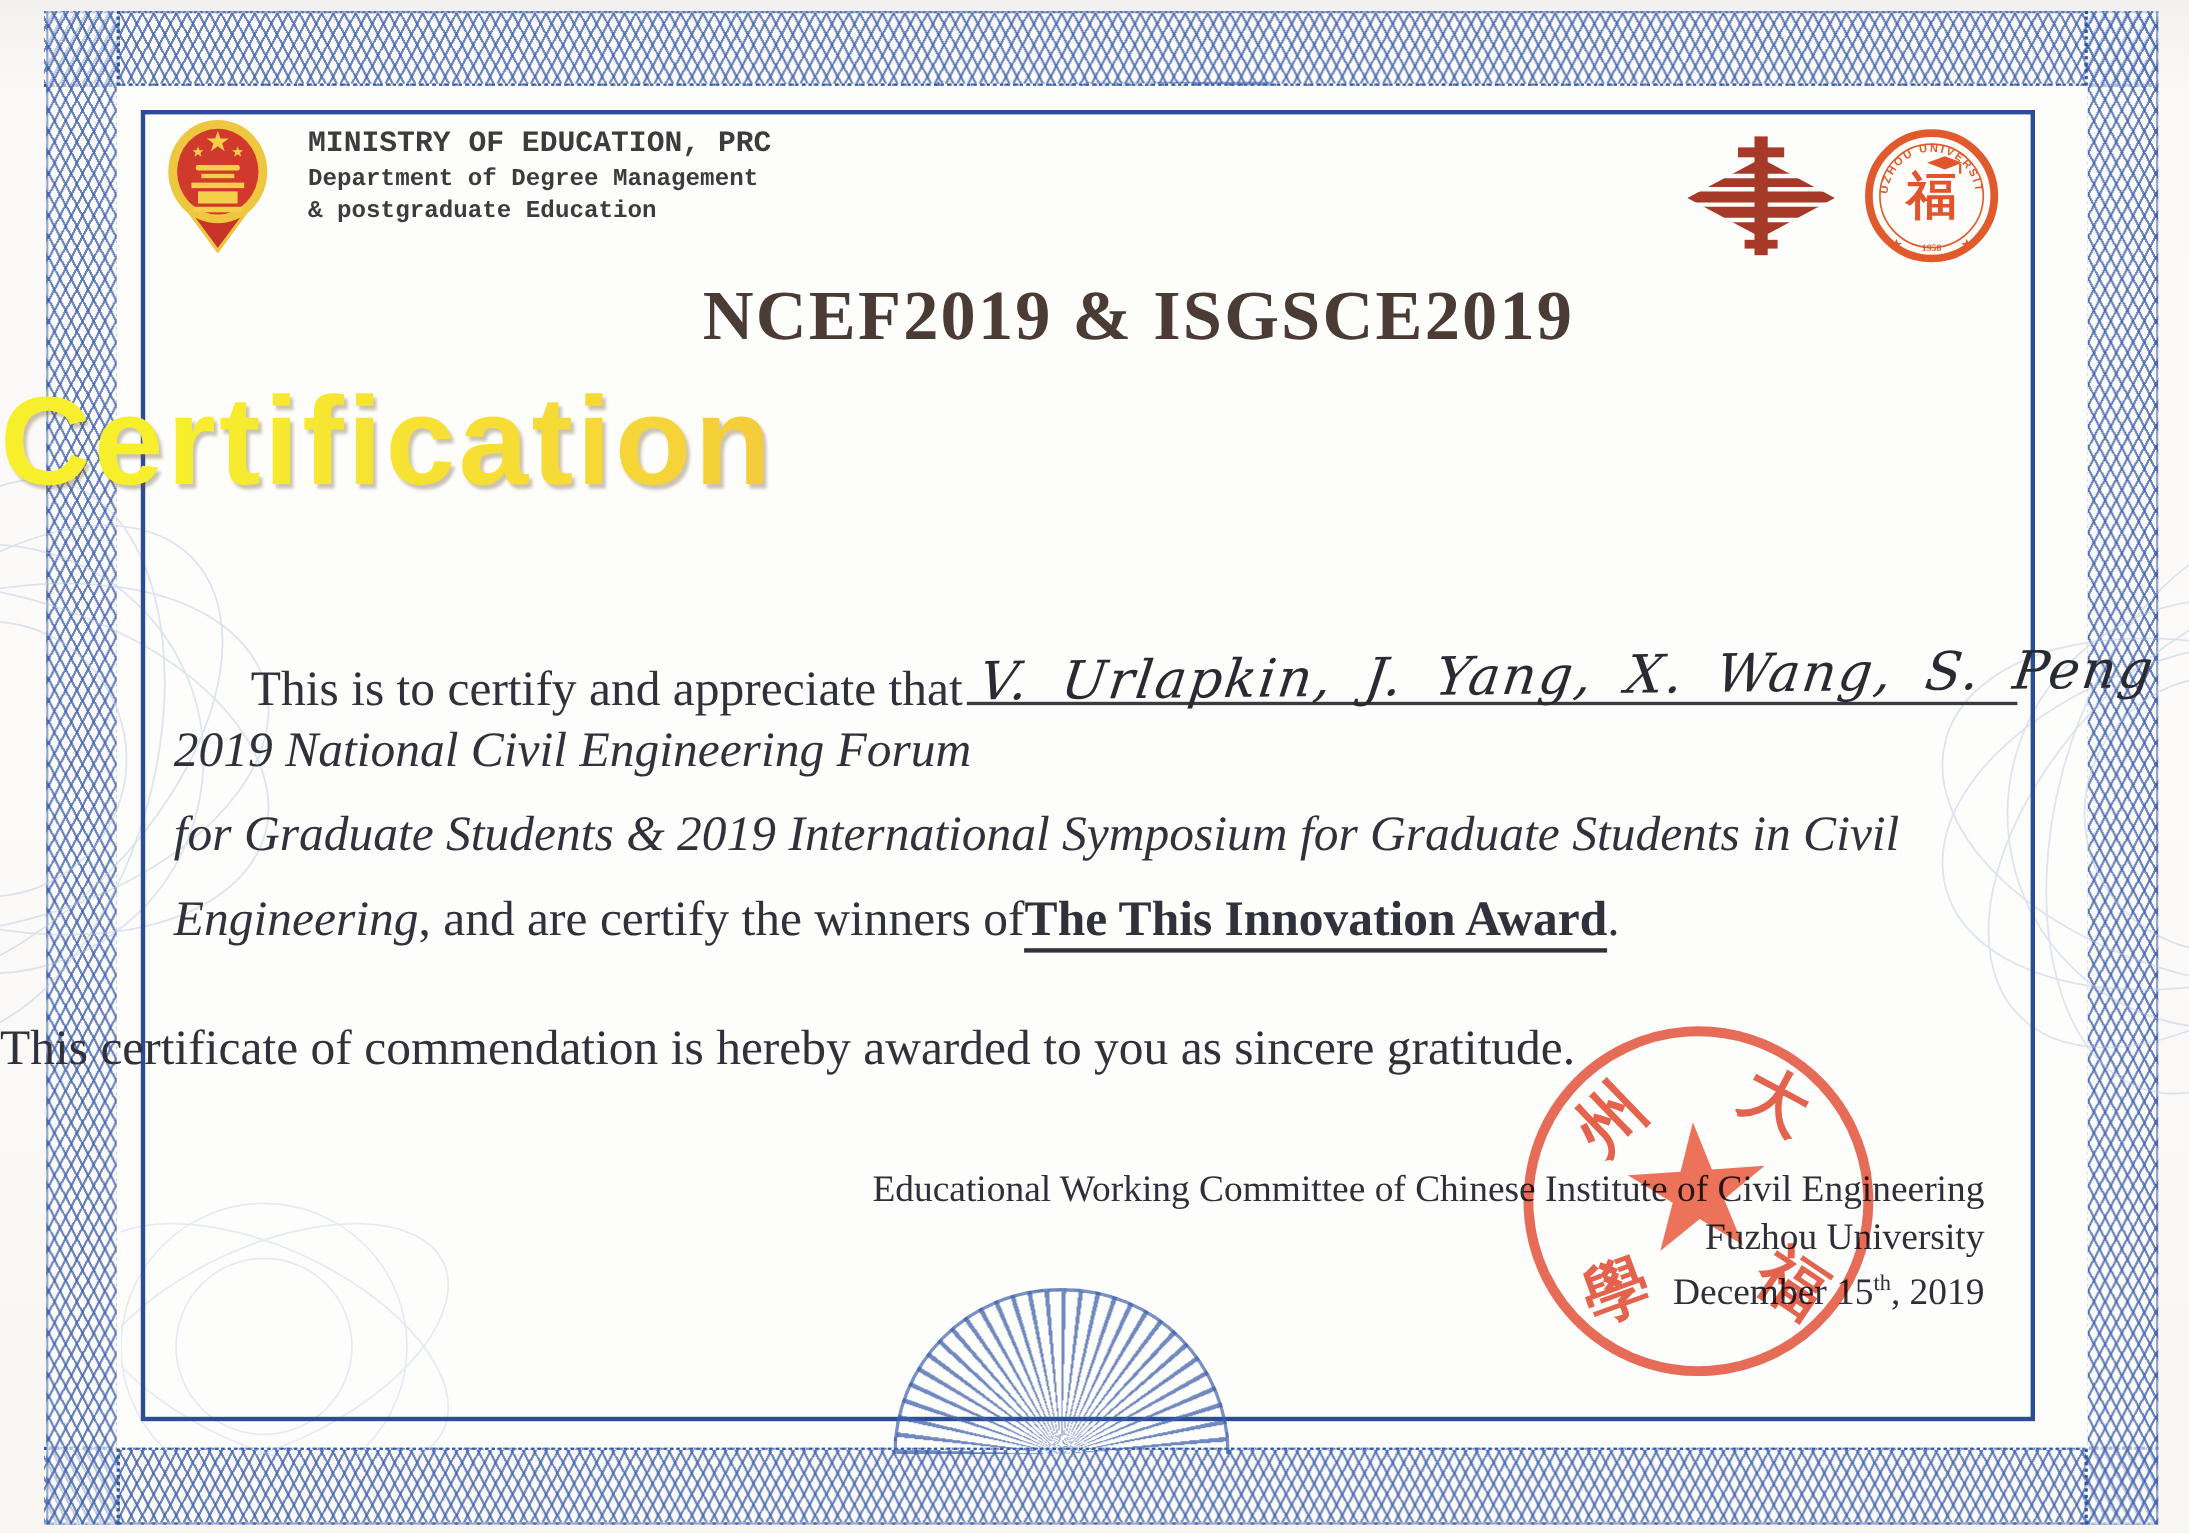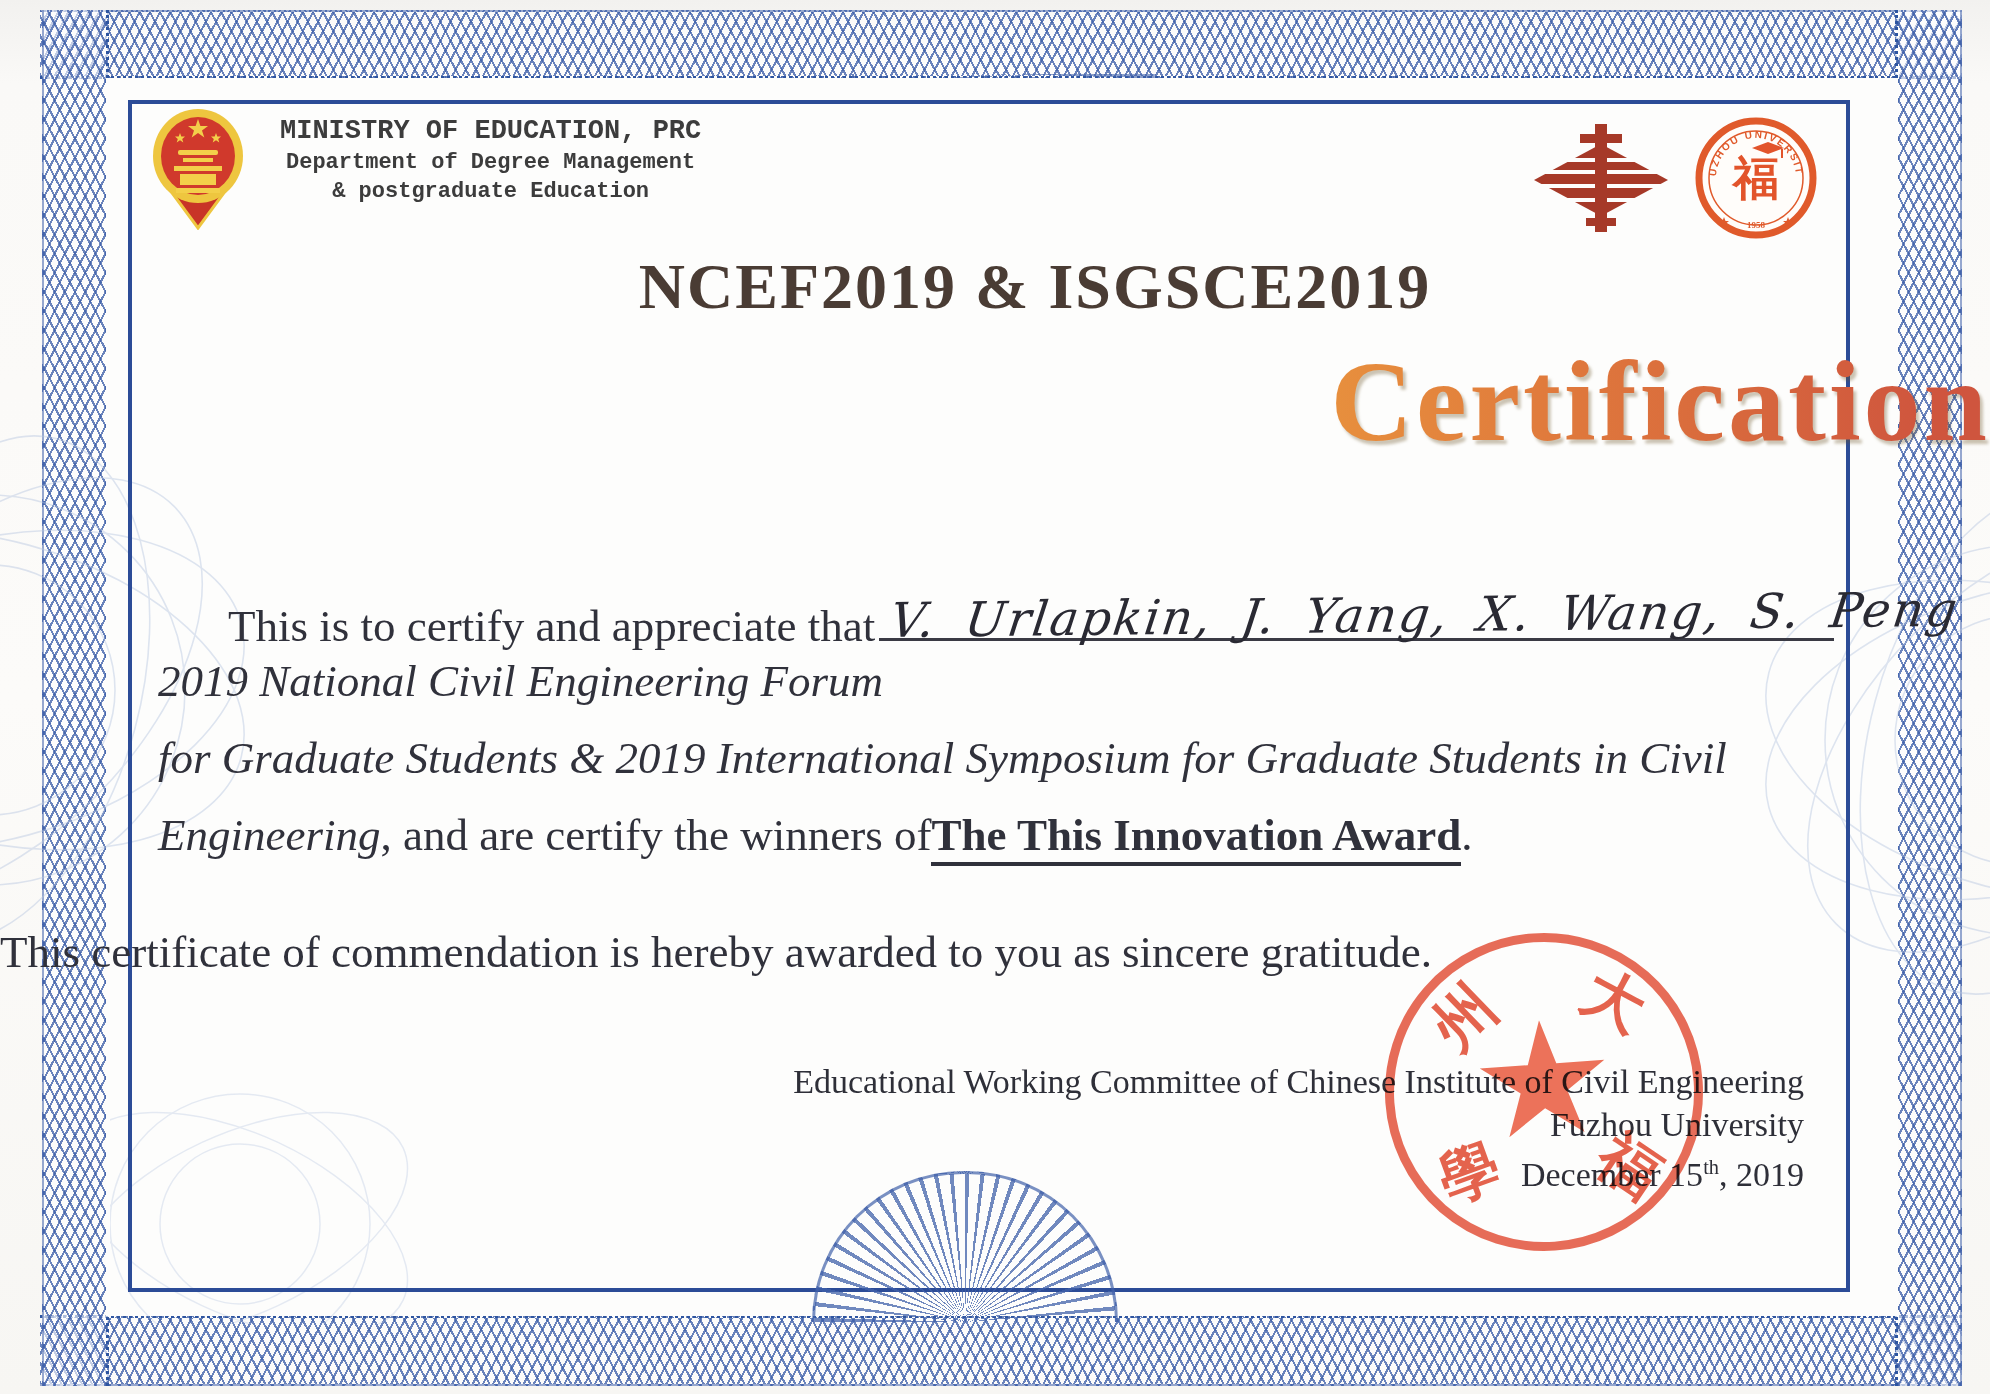--- a/index.html
+++ b/index.html
@@ -25,29 +25,29 @@
   .fan-top{position:absolute;left:852px;top:74px;width:300px;height:62px;
     border-radius:0 0 300px 300px;border:2px solid rgba(64,97,170,.5);border-top:none;
     background:repeating-conic-gradient(from 90deg at 50% 0%, rgba(64,97,170,.6) 0deg 1.6deg, transparent 1.6deg 6deg);}
   
   .panel{position:absolute;left:106px;top:78px;right:92px;bottom:78px;background:#fdfdfc;}
   .frame{position:absolute;left:128px;top:100px;width:1714px;height:1184px;border:4px solid #2c4c97;}
   
   .wm{position:absolute;opacity:.45;pointer-events:none;}
   
   .header{position:absolute;left:150px;top:106px;display:flex;gap:34px;align-items:flex-start;}
-  .issuer{margin-top:10px;text-align:center;font-family:"Liberation Mono","DejaVu Sans Mono",monospace;font-weight:bold;color:#3c3c3c;}
+  .issuer{margin-top:10px;font-family:"Liberation Mono","DejaVu Sans Mono",monospace;font-weight:bold;color:#3c3c3c;}
   .issuer .l1{font-size:27px;letter-spacing:0px;white-space:nowrap;}
   .issuer .l2,.issuer .l3{font-size:22px;margin-top:4px;white-space:nowrap;}
   .logos{position:absolute;top:116px;right:172px;display:flex;gap:26px;align-items:center;}
   
   .title{position:absolute;top:250px;left:0;width:100%;text-align:center;
     font-size:64px;font-weight:600;letter-spacing:2px;color:#4a3c34;padding-left:40px;}
-  .heading{position:absolute;top:336px;left:0;width:100%;text-align:right;
-    font-family:Liberation Serif, serif;font-weight:700;font-size:114px;letter-spacing:3px;
+  .heading{position:absolute;top:336px;left:0;width:100%;text-align:left;
+    font-family:Liberation Sans, sans-serif;font-weight:700;font-size:114px;letter-spacing:3px;
     background:linear-gradient(90deg,#f7ee2c 8%,#f6d538 30%,#efa63f 55%,#e07a3c 78%,#cf553e 97%);
     -webkit-background-clip:text;background-clip:text;color:transparent;
     filter:drop-shadow(3px 4px 1.5px rgba(110,85,40,.35));}
   
   .bodytext{position:absolute;left:158px;top:578px;width:1676px;font-size:45px;color:#30313b;}
   .bline{height:77px;white-space:nowrap;display:flex;align-items:baseline;}
   .indent{padding-left:70px;}
   .it{font-style:italic;}
   .award{font-weight:bold;border-bottom:4px solid #30313b;padding-bottom:1px;}
   .nameline{flex:1;border-bottom:3px solid #3a3a44;margin-left:4px;position:relative;height:60px;}

